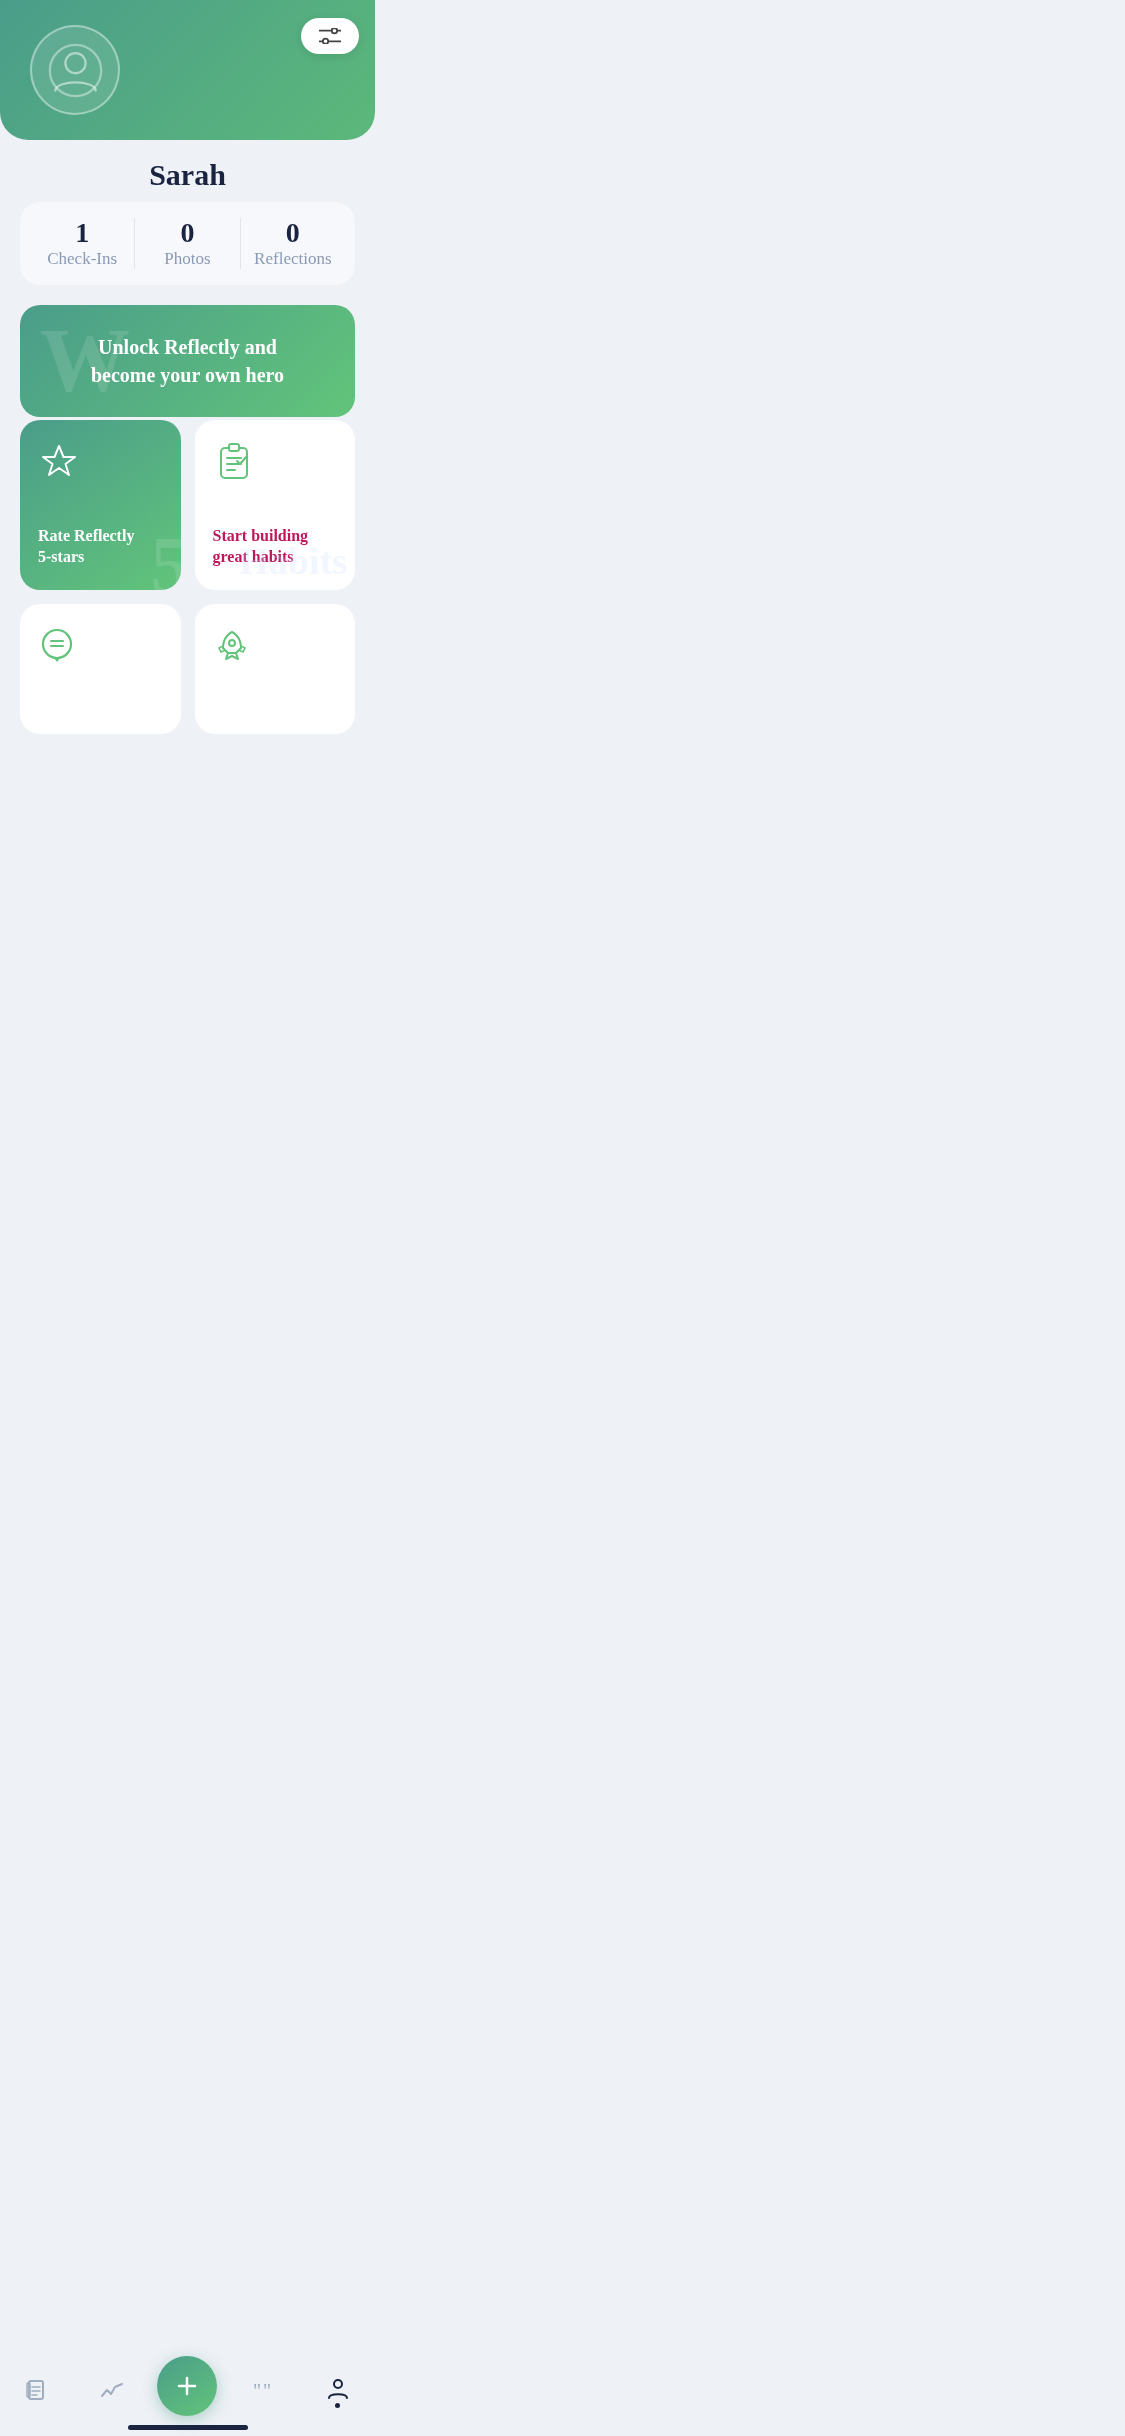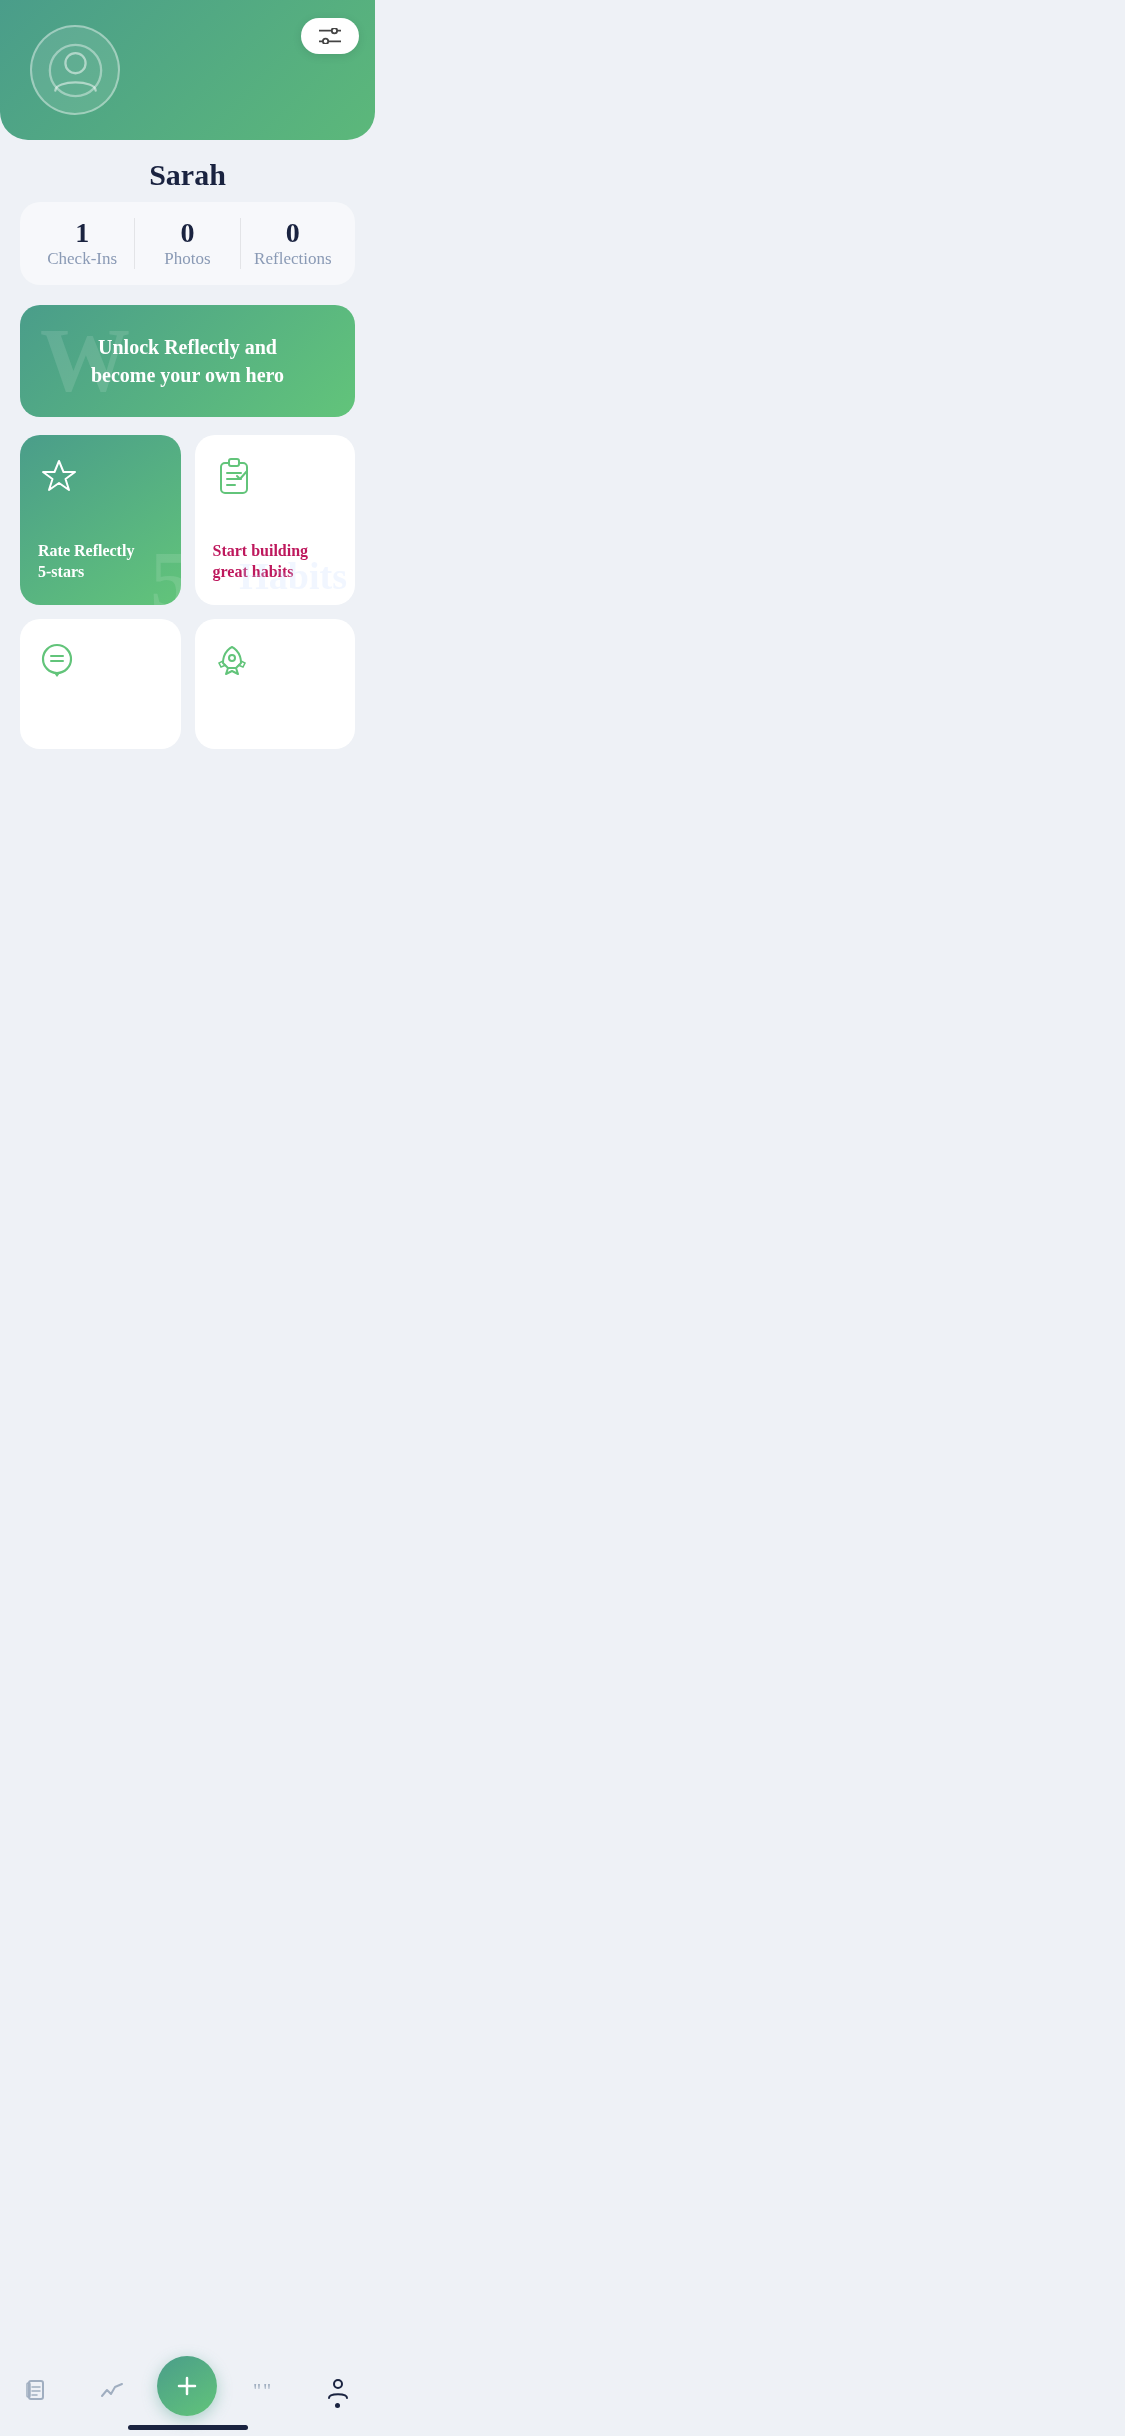--- a/index.html
+++ b/index.html
@@ -108,21 +108,21 @@
     }
 
     .stat-label {
       font-size: 17px;
       color: #8a9ab5;
       font-weight: 500;
     }
 
     
     .unlock-banner {
-      margin: 4px 20px 18px 20px;
+      margin: 4px 20px 3px 20px;
       background: linear-gradient(135deg, #4a9d8a 0%, #62c47a 100%);
       border-radius: 20px;
       padding: 28px 36px;
       display: flex;
       align-items: center;
       justify-content: center;
       position: relative;
       overflow: hidden;
       cursor: pointer;
       min-height: 110px;

